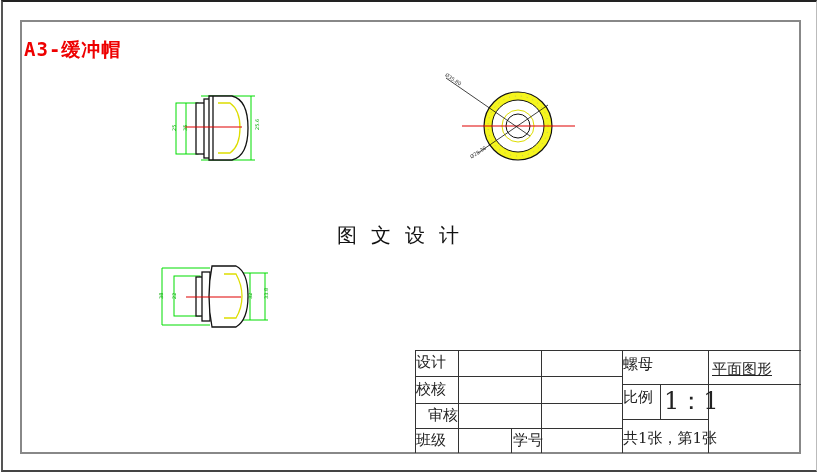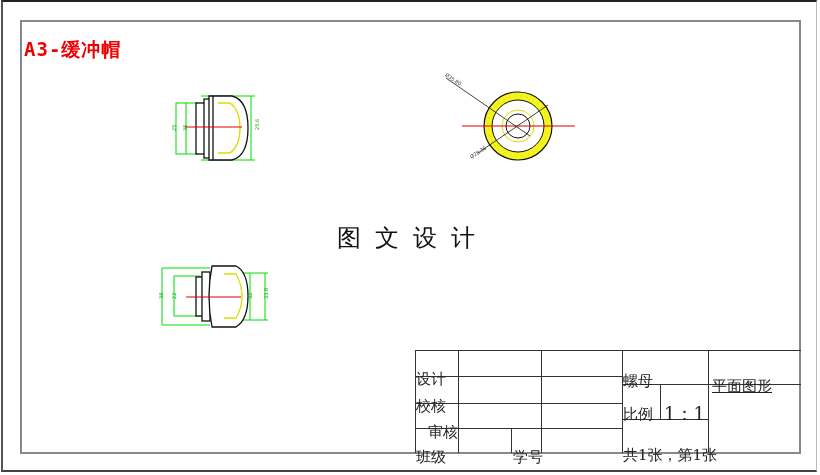--- a/index.html
+++ b/index.html
@@ -1,22 +1,22 @@
 <!DOCTYPE html>
 <html><head>
 <meta charset="utf-8">
 <style>
   html, body { margin:0; padding:0; background:#fff; }
   body { width:820px; height:475px; position:relative; overflow:hidden; font-family:"DejaVu Sans", sans-serif; }
   .outer { position:absolute; left:1px; top:0; width:816px; height:472px; border-top:2px solid #222; border-left:2px solid #555; border-bottom:2px solid #444; border-right:1px solid #bbb; box-sizing:border-box; }
   .inner { position:absolute; left:20px; top:20px; width:781px; height:434px; border:2px solid #888; box-sizing:border-box; }
   .title { position:absolute; left:24px; top:25px; color:#e00; font-weight:bold; font-size:19px; font-family:"DejaVu Sans Mono", monospace; letter-spacing:1px;margin-top:12px; }
-  .center-text { position:absolute; left:337px; top:222px; font-size:24px; font-family:"DejaVu Serif", serif; letter-spacing:14px; color:#111; }
+  .center-text { position:absolute; left:337px; top:222px; font-size:20px; font-family:"DejaVu Serif", serif; letter-spacing:14px; color:#111; }
   svg.drw { position:absolute; left:0; top:0; }
-  .tb { position:absolute; font-family:"DejaVu Serif", serif; font-size:15px; color:#222; white-space:nowrap;margin-top:17px; }
+  .tb { position:absolute; font-family:"DejaVu Serif", serif; font-size:15px; color:#222; white-space:nowrap; }
   .ln { position:absolute; background:#333; }
 </style>
 </head>
 <body>
 
 <div class="outer"></div>
 <div class="inner"></div>
 
 <div class="title">A3-缓冲帽</div>
 
@@ -109,16 +109,16 @@
   <div class="ln" style="left:708px; top:350px; width:1px; height:103px;"></div>
 
   <div class="tb" style="left:416px; top:353px;">设计</div>
   <div class="tb" style="left:416px; top:380px;">校核</div>
   <div class="tb" style="left:428px; top:406px;">审核</div>
   <div class="tb" style="left:416px; top:431px;">班级</div>
   <div class="tb" style="left:513px; top:431px;">学号</div>
 
   <div class="tb" style="left:623px; top:355px;">螺母</div>
   <div class="tb" style="left:623px; top:388px;">比例</div>
-  <div class="tb" style="left:664px; top:385px; font-size:18px;">1：1</div>
+  <div class="tb" style="left:664px; top:385px; font-size:24px;">1：1</div>
   <div class="tb" style="left:623px; top:429px;">共1张，第1张</div>
   <div class="tb" style="left:712px; top:360px;text-decoration:underline;">平面图形</div>
 </div>
 
 </body></html>

